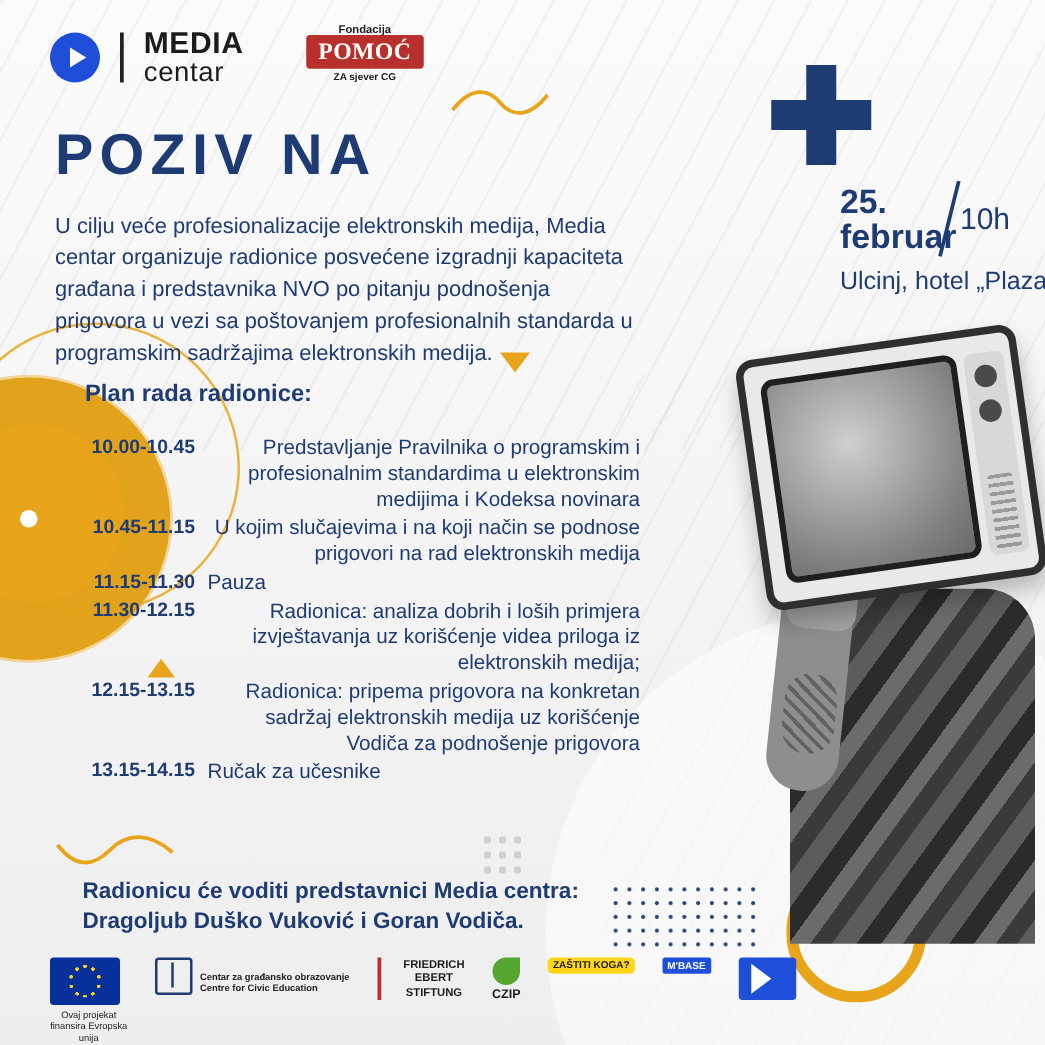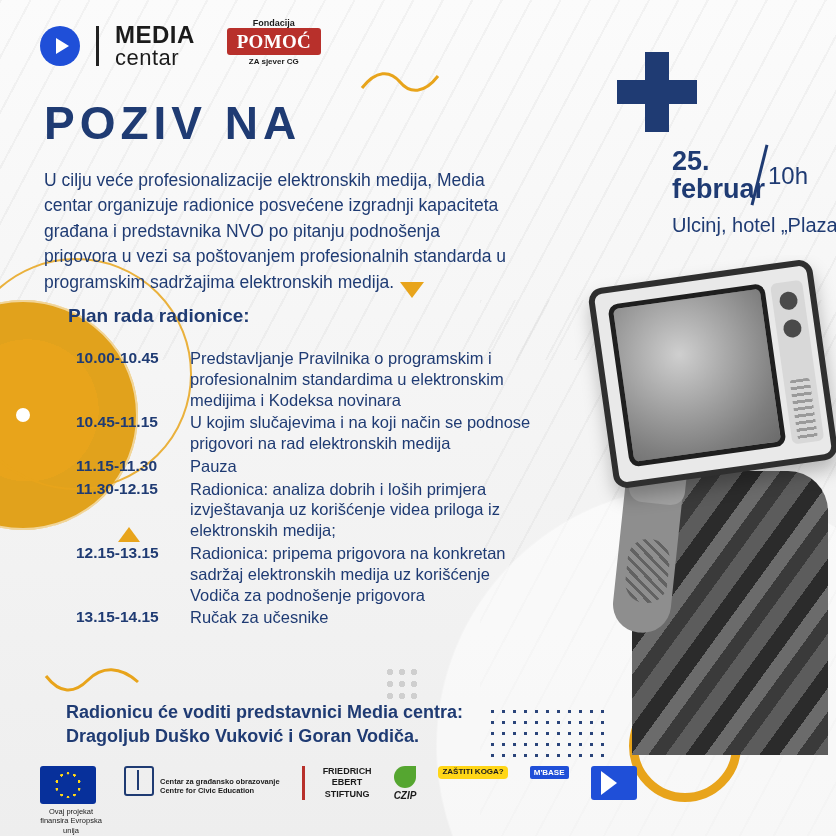--- a/index.html
+++ b/index.html
@@ -105,21 +105,21 @@
   }
   .mc-circle .play{
     width:0;height:0;border-left:13px solid #fff;border-top:8px solid transparent;border-bottom:8px solid transparent;margin-left:4px;
   }
   .mc-bar{width:3px;height:40px;background:#222;margin:0 6px;}
   .mc-text{line-height:1.0;}
   .mc-text .t1{font-size:24px;font-weight:bold;color:#1b1b1b;letter-spacing:.5px;}
   .mc-text .t2{font-size:22px;color:#1b1b1b;letter-spacing:.5px;}
 
   .pomoc{
-    margin-left:18px;width:94px;height:56px;position:relative;
+    margin-left:36px;width:94px;height:56px;position:relative;
   }
   .pomoc .fond{font-size:9px;color:#1b1b1b;font-weight:bold;text-align:center;}
   .pomoc .box{
     background:#b8302b;color:#fff;border-radius:3px;padding:3px 6px 2px;
     text-align:center;font-weight:bold;font-size:19px;letter-spacing:.3px;
     font-family:"Liberation Serif",serif;
   }
   .pomoc .sub{font-size:8px;color:#1b1b1b;text-align:center;font-weight:bold;margin-top:2px;}
 
   
@@ -141,21 +141,21 @@
   .intro{
     position:absolute;left:44px;top:168px;width:470px;
     font-size:17.5px;line-height:1.45;color:#1f3b73;
   }
 
   .plan-title{
     position:absolute;left:68px;top:305px;font-size:19px;font-weight:bold;color:#1f3b73;
   }
 
   
-  .schedule{position:absolute;left:76px;top:348px;width:460px;color:#1f3b73;}
+  .schedule{position:absolute;left:52px;top:348px;width:460px;color:#1f3b73;text-align:right;}
   .row{display:flex;margin-bottom:2px;}
   .time{width:104px;flex:0 0 104px;font-size:15.5px;font-weight:bold;padding-top:1px;}
   .desc{font-size:16.5px;line-height:1.26;padding-left:10px;}
 
   .presenters{
     position:absolute;left:66px;top:700px;width:470px;color:#1f3b73;
     font-size:18px;font-weight:bold;line-height:1.35;
   }
   .presenters .names{display:block;}
 
@@ -235,21 +235,21 @@
       radial-gradient(circle at 7% 66%,#ffd617 1.4px,transparent 1.6px),
       radial-gradient(circle at 7% 36%,#ffd617 1.4px,transparent 1.6px),
       radial-gradient(circle at 25% 12%,#ffd617 1.4px,transparent 1.6px);
   }
   .eu .cap{font-size:7.5px;color:#1b1b1b;line-height:1.25;margin-top:3px;text-align:center;}
   .cgo{display:flex;align-items:flex-end;gap:6px;}
   .cgo .bk{width:26px;height:26px;border:2px solid #1f3b73;border-radius:3px;position:relative;}
   .cgo .bk:after{content:"";position:absolute;left:11px;top:2px;width:2px;height:20px;background:#1f3b73;}
   .cgo .txt{font-size:7.5px;color:#1b1b1b;line-height:1.3;font-weight:bold;}
   .fes{font-size:9px;color:#1b1b1b;font-weight:bold;line-height:1.25;text-align:center;border-left:3px solid #b8302b;padding-left:18px;}
-  .czip{text-align:left;font-style:italic;}
+  .czip{text-align:left;}
   .czip .leaf{width:22px;height:22px;border-radius:50% 0 50% 50%;background:#55a630;margin:0 auto 2px;}
   .czip .n{font-size:10px;font-weight:bold;color:#1b1b1b;}
   .zkm{text-align:center;}
   .zkm .box{background:#ffd617;border-radius:4px;padding:2px 4px;font-size:8px;font-weight:bold;color:#1b1b1b;line-height:1.1;}
   .zkm .n{font-size:7.5px;font-weight:bold;color:#1b1b1b;margin-top:2px;}
   .mbase{text-align:center;}
   .mbase .box{background:#1f4fd8;color:#fff;font-size:8px;font-weight:bold;padding:2px 4px;border-radius:2px;}
   .mbase .n{font-size:7.5px;font-weight:bold;color:#1b1b1b;margin-top:2px;}
   .antena{width:46px;height:34px;background:#1f4fd8;border-radius:3px;position:relative;}
   .antena:after{

